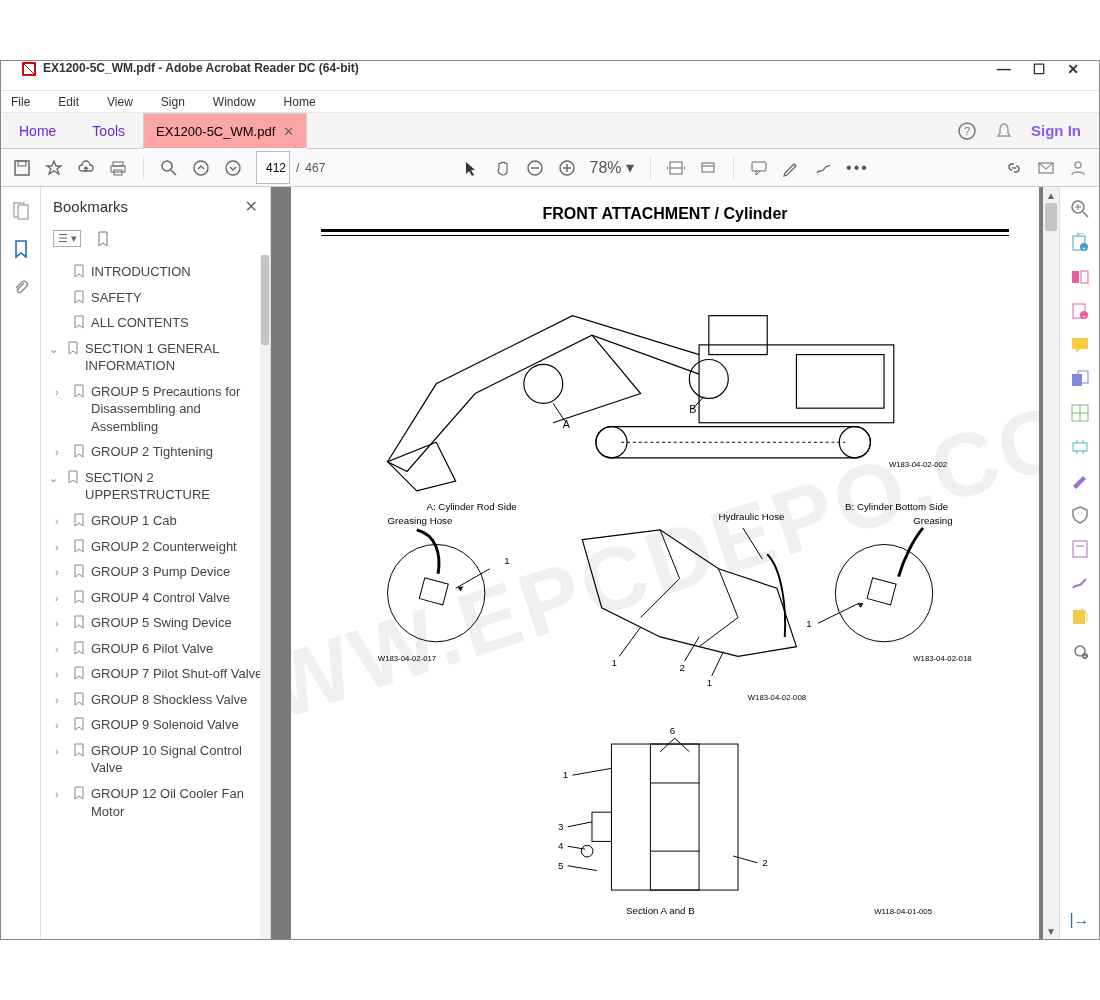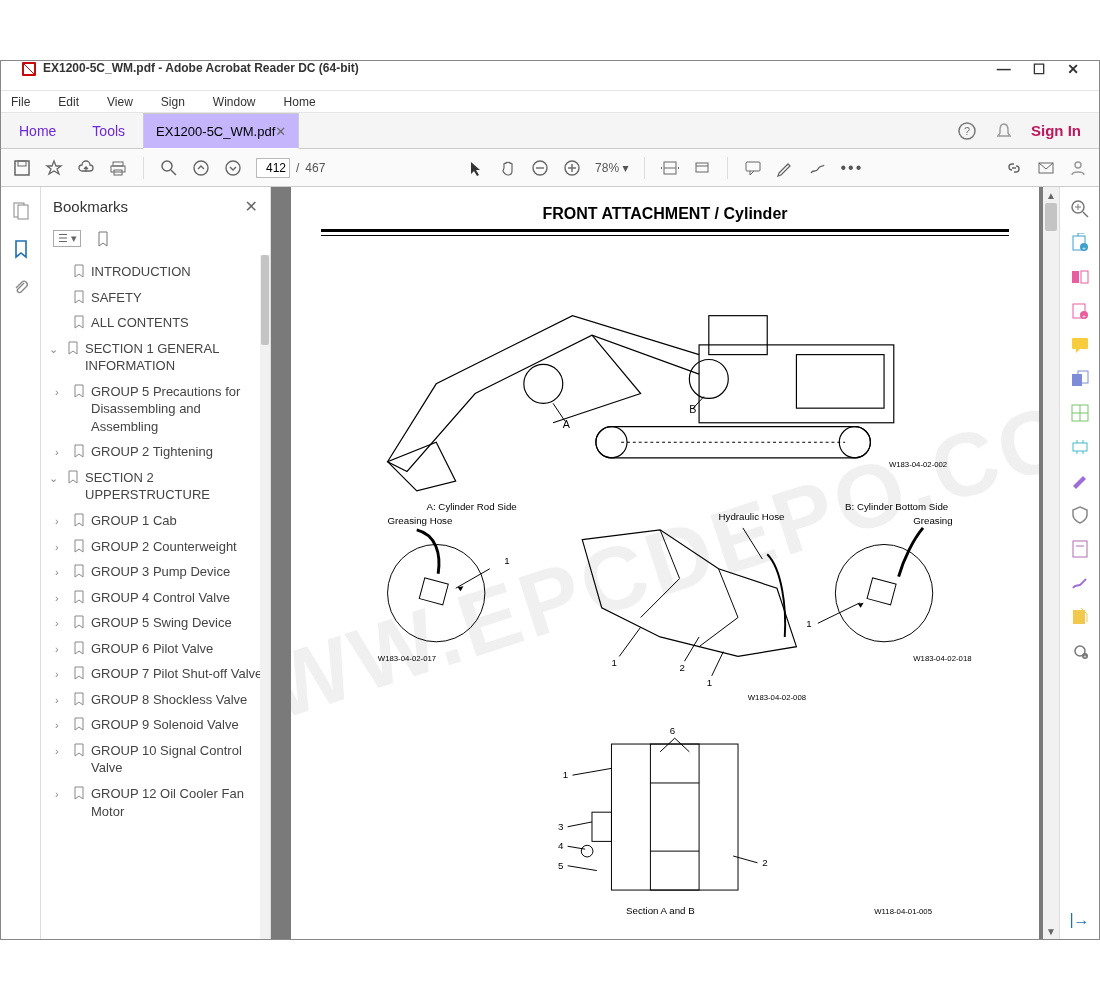--- a/index.html
+++ b/index.html
@@ -13,31 +13,31 @@
 .titlebar .pdf-icon { width: 16px; height: 16px; margin-right: 6px; }
 .titlebar .controls { margin-left: auto; display: flex; gap: 22px; color: #333; }
 .titlebar .controls span { cursor: default; font-size: 14px; }
 
 
 .menubar { height: 22px; display: flex; align-items: center; gap: 28px; padding: 0 10px; font-size: 12px; color: #333; border-bottom: 1px solid #e5e5e5; }
 
 
 .tabrow { height: 36px; background: #f5f5f5; display: flex; align-items: stretch; border-bottom: 1px solid #ccc; }
 .hometab { padding: 0 18px; display: flex; align-items: center; font-size: 14px; color: #6d28d9; }
-.doctab { background: #c4b5fd; border: 1px solid #ccc; border-bottom: 1px solid #fff; margin-bottom: -1px; padding: 0 12px; display: flex; align-items: center; font-size: 13px; gap: 0; }
+.doctab { background: #fca5a5; border: 1px solid #ccc; border-bottom: 1px solid #fff; margin-bottom: -1px; padding: 0 12px; display: flex; align-items: center; font-size: 13px; gap: 8px; }
 .doctab .close-x { color: #666; font-size: 13px; }
 .tabrow .right { margin-left: auto; display: flex; align-items: center; gap: 18px; padding: 0 18px; color: #555; }
-.tabrow .signin { font-size: 15px; font-weight: 600; color: #be185d; }
+.tabrow .signin { font-size: 15px; font-weight: 600; color: #8b5cf6; }
 
 
 .toolbar { height: 38px; display: flex; align-items: center; gap: 14px; padding: 0 12px; border-bottom: 1px solid #ccc; background: #fafafa; color: #555; }
 .toolbar .sep { width: 1px; height: 22px; background: #ddd; margin: 0 2px; }
 .toolbar .pagebox { display: flex; align-items: center; gap: 6px; font-size: 12px; color: #555; }
-.toolbar .pagebox input { width: 34px; height: 20px; border: 1px solid #bbb; text-align: right; padding: 0 3px; font-size: 12px; }
-.toolbar .zoomtxt { font-size: 12px; }
+.toolbar .pagebox input { width: 34px; height: 33px; border: 1px solid #bbb; text-align: right; padding: 0 3px; font-size: 12px; }
+.toolbar .zoomtxt { font-size: 16px; }
 .toolbar .grow { flex: 1; }
 .ticon { width: 18px; height: 18px; display: inline-flex; }
 
 
 .bodysplit { display: flex; height: calc(100% - 30px - 22px - 36px - 38px); }
 
 
 .leftrail { width: 40px; border-right: 1px solid #ddd; background: #fff; display: flex; flex-direction: column; align-items: center; gap: 18px; padding-top: 14px; color: #777; }
 .leftrail .active { color: #1f6fb2; }
 

